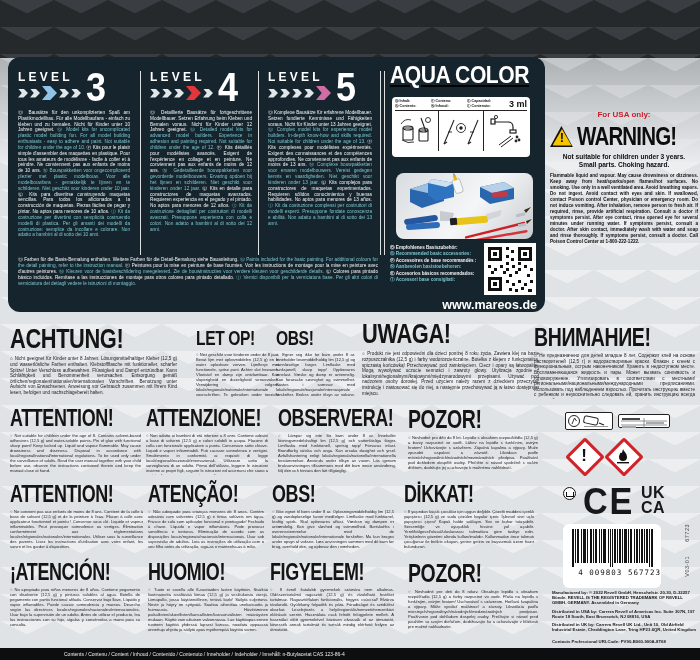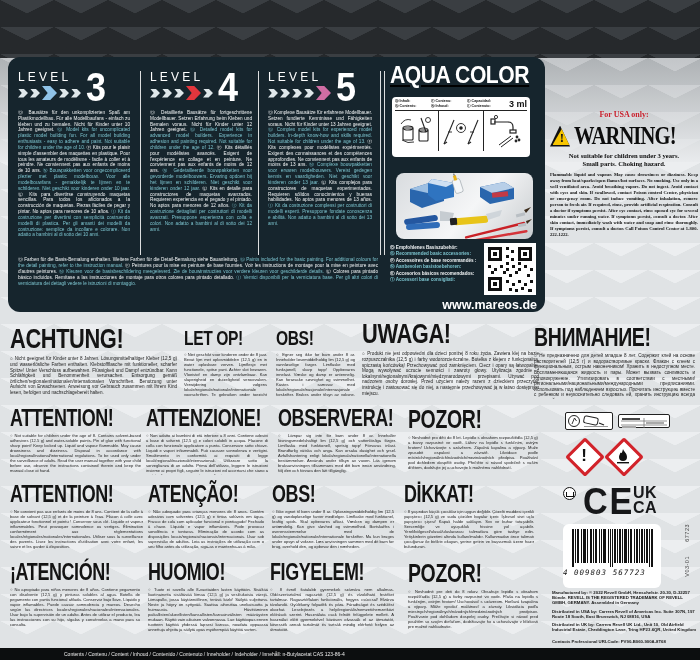--- a/index.html
+++ b/index.html
@@ -16,21 +16,21 @@
     background-image:linear-gradient(to bottom right,transparent 49.4%,#e0e3e5 50%),linear-gradient(to bottom left,transparent 49.4%,#e0e3e5 50%);
     background-size:54px 27px;}
   .fade{position:absolute;left:0;top:58px;width:700px;height:104px;background:linear-gradient(to bottom,rgba(236,238,240,0) 0%,rgba(236,238,240,.95) 100%);}
 
   
   .panel{position:absolute;left:8px;top:57px;width:537px;height:255px;background:#16252d;border-radius:12px;}
   .vline{position:absolute;top:14px;height:184px;width:1px;background:rgba(255,255,255,.85);}
   .vline.dbl{width:3px;background:none;border-left:1px solid rgba(255,255,255,.85);border-right:1px solid rgba(255,255,255,.85);}
   .lvcol{position:absolute;top:14px;}
   .lvlogo{display:flex;align-items:flex-start;}
-  .lvword{color:#fff;font-weight:normal;font-size:12px;letter-spacing:3.2px;line-height:1;}
+  .lvword{color:#fff;font-weight:bold;font-size:12px;letter-spacing:3.2px;line-height:1;}
   .lvarrows{display:flex;align-items:center;gap:2px;margin-top:3px;height:14px;}
   .ar{width:10px;height:9px;background:#dfe7ea;clip-path:polygon(0 0,55% 0,100% 50%,55% 100%,0 100%,38% 50%);}
   .ar.on{width:15px;height:14px;}
   .lv3 .ar.on{background:#8fc3e8;}
   .lv4 .ar.on{background:#e2363d;}
   .lv5 .ar.on{background:#cf6da4;}
   .lvnum{color:#fff;font-weight:bold;font-size:40px;line-height:.8;margin-left:5px;transform:scaleX(.9);transform-origin:0 0;}
   .lvtext{margin-top:7px;font-size:4.7px;line-height:1.24;text-align:justify;}
   .sw{color:#f2f5f6;} .st{color:#7cc4cf;}
 
@@ -45,21 +45,21 @@
   .contbox .vol{flex:0 0 24px;font-size:9px;font-weight:bold;color:#111;text-align:right;line-height:10px;}
   .contbox .icons{display:flex;height:40px;}
   .contbox .icell{flex:1;display:flex;align-items:center;justify-content:center;}
   .contbox .icell + .icell{border-left:1px solid #222;}
   .toolpanel{position:absolute;left:388px;top:116px;width:137px;height:66px;border-radius:8px;overflow:hidden;background:linear-gradient(130deg,#d9dcdf 0%,#f5f6f7 55%,#c7cbce 100%);}
   .acc{position:absolute;left:382px;top:188px;width:94px;font-size:4.6px;line-height:1.4;font-weight:bold;}
   .qr{position:absolute;left:476px;top:186px;width:52px;height:52px;background:#fff;border-radius:2px;}
   .www{position:absolute;left:382px;top:241px;width:147px;text-align:right;color:#fff;font-weight:bold;font-size:12.5px;}
 
   
-  .usa{position:absolute;left:550px;top:110px;width:148px;font-family:Liberation Serif, serif;}
+  .usa{position:absolute;left:550px;top:110px;width:148px;}
   .usa .lead{color:#c9202c;font-weight:bold;font-size:8px;text-align:center;}
   .warnrow{display:flex;align-items:center;justify-content:center;gap:4px;margin-top:3px;}
   .wtri{position:relative;width:24px;height:21px;clip-path:polygon(50% 0,100% 100%,0 100%);background:#111;}
   .wtri .in{position:absolute;left:2.5px;top:3px;width:19px;height:16.5px;clip-path:polygon(50% 0,100% 100%,0 100%);background:#f7c500;}
   .wtri .ex{position:absolute;left:0;top:5px;width:24px;text-align:center;font-weight:900;font-size:13px;color:#111;line-height:1;}
   .warntitle{font-weight:bold;font-size:25px;color:#0d0d0d;transform:scaleX(.82);transform-origin:0 50%;letter-spacing:-1px;white-space:nowrap;}
   .usasub{font-size:6.6px;font-weight:bold;color:#0d0d0d;text-align:center;line-height:1.25;margin-top:2px;}
   .usabody{margin-top:4px;font-size:4.6px;line-height:1.3;color:#111;text-align:justify;font-weight:bold;}
 
   
@@ -72,23 +72,23 @@
 
   
   .lab{position:absolute;background:#fff;border:1px solid #222;border-radius:2px;box-sizing:border-box;}
   .ghs{position:absolute;width:36px;height:36px;}
   .ghs .dia{position:absolute;left:5px;top:5px;width:22px;height:22px;background:#fff;border:3px solid #d2232a;transform:rotate(45deg);border-radius:2px;}
   .ghs .sym{position:absolute;left:0;top:0;width:36px;height:36px;display:flex;align-items:center;justify-content:center;}
   .ghs .bang{font-weight:900;font-size:17px;color:#111;}
   .readicon{position:absolute;width:13px;height:13px;border:1.3px solid #111;border-radius:50%;box-sizing:border-box;background:#fff;}
   .readicon:after{content:"";position:absolute;left:2.2px;top:3.5px;width:6px;height:4px;border:1px solid #111;border-top:none;}
   .cemark{position:absolute;font-weight:bold;font-size:36px;color:#17181a;letter-spacing:2px;line-height:1;transform:scaleX(.95);transform-origin:0 0;}
-  .ukca{position:absolute;font-weight:900;font-size:16px;color:#17181a;line-height:.95;letter-spacing:.5px;}
+  .ukca{position:absolute;font-weight:900;font-size:16px;color:#17181a;line-height:.95;letter-spacing:.5px;margin-left:8px;}
   .bcbox{position:absolute;left:563px;top:524px;width:98px;height:64px;background:#fff;border-radius:6px;}
-  .bcnum{position:absolute;left:0;top:44px;width:98px;text-align:left;font-family:"DejaVu Sans Mono",monospace;font-size:7.5px;color:#111;letter-spacing:1px;font-style:italic;}
+  .bcnum{position:absolute;left:0;top:44px;width:98px;text-align:right;font-family:"DejaVu Sans Mono",monospace;font-size:7.5px;color:#111;letter-spacing:1px;}
   .vcode{position:absolute;writing-mode:vertical-rl;transform:rotate(180deg);font-size:5.5px;color:#444;letter-spacing:.5px;}
   .mfg{position:absolute;left:552px;width:145px;font-size:4.3px;font-weight:bold;color:#1a1a1a;line-height:1.22;text-align:left;}
   .contacts{position:absolute;left:552px;top:639px;width:145px;font-size:4.3px;font-weight:bold;color:#1a1a1a;}
 
   .bottombar{position:absolute;left:0;top:648px;width:700px;height:12px;background:#0c0e0f;color:#ececec;font-size:5px;line-height:12px;padding-left:64px;box-sizing:border-box;}
 </style>
 </head>
 <body>
 
 <div id="stage">
@@ -344,21 +344,21 @@
       <div>Not suitable for children under 3 years.</div>
         <div>Small parts. Choking hazard.</div>
     </div>
     <div class="usabody">Flammable liquid and vapour. May cause drowsiness or dizziness. Keep away from heat/sparks/open flames/hot surfaces. No smoking. Use only in a well ventilated area. Avoid breathing vapors. Do not ingest. Avoid contact with eyes and skin. If swallowed, contact Poison control Center, physician or emergency room. Do not induce vomiting. After inhalation, remove person to fresh air. If required, rinse, provide artificial respiration. Consult a doctor if symptoms persist. After eye contact, rinse opened eye for several minutes under running water. If symptoms persist, consult a doctor. After skin contact, immediately wash with water and soap and rinse thoroughly. If symptoms persist, consult a doctor. Call Poison Control Center at 1-800-222-1222.</div>
   </div>
 
   <div class="wblock r1" style="left:10px;top:324px;width:167px">
     <div class="wtitle t28">ACHTUNG!</div>
     <div class="wbody">○ Nicht geeignet für Kinder unter 8 Jahren. Lösungsmittelhaltiger Kleber (12,5 g) und wasserlösliche Farben enthalten. Klebstoffflasche mit funktioneller, scharfer Spitze! Unter Verschluss aufbewahren. Flüssigkeit und Dampf entzündbar. Kann Schläfrigkeit und Benommenheit verursachen. Entsorgung gemäß örtlichen/regionalen/nationalen/internationalen Vorschriften. Benutzung unter Aufsicht von Erwachsenen. Anweisung vor Gebrauch zusammen mit Ihrem Kind lesen, befolgen und nachschlagebereit halten.</div>
   </div>
-  <div class="wblock r1" style="left:184px;top:328px;width:83px">
+  <div class="wblock r1" style="left:196px;top:328px;width:83px">
     <div class="wtitle t20">LET OP!</div>
     <div class="wbody small">○ Niet geschikt voor kinderen onder de 8 jaar. Bevat lijm met oplosmiddelen (12,5 g) en in water oplosbare verven. Lijmflesje met functionele, spitse punt. Achter slot bewaren. Vloeistof en damp zijn ontvlambaar. Kan slaperigheid en duizeligheid veroorzaken. Verwijdering volgens lokale/regionale/nationale/internationale voorschriften. Te gebruiken onder toezicht van volwassenen. Instructies voor gebruik samen met uw kind lezen, opvolgen en gereed houden om na te lezen.</div>
   </div>
   <div class="wblock r1" style="left:276px;top:328px;width:79px">
     <div class="wtitle t20">OBS!</div>
     <div class="wbody small">○ Egner seg ikke for barn under 8 år. Inneholder løsemiddelholdig lim (12,5 g) og vannløselige farger. Limflaske med funksjonell, skarp topp! Oppbevares innelåst. Væske og damp er antennelig. Kan forårsake søvnighet og svimmelhet. Kastes i samsvar med lokale/regionale/nasjonale/internasjonale forskrifter. Brukes under tilsyn av voksne. Les anvisningen sammen med barnet før bruk, følg den og hold den klar til å slå opp i den.</div>
   </div>
   <div class="wblock r1" style="left:362px;top:319px;width:177px">
     <div class="wtitle t28">UWAGA!</div>
     <div class="wbody">○ Produkt nie jest odpowiedni dla dzieci poniżej 8 roku życia. Zawiera klej na bazie rozpuszczalnika (12,5 g) i farby wodorozcieńczalne. Butelka z klejem z funkcjonalną, spiczastą końcówką! Przechowywać pod zamknięciem. Ciecz i opary są łatwopalne. Mogą wywoływać uczucie senności i zawroty głowy. Utylizacja zgodnie z lokalnymi/regionalnymi/krajowymi/międzynarodowymi przepisami. Używać pod nadzorem osoby dorosłej. Przed użyciem należy razem z dzieckiem przeczytać instrukcję i zastosować się do niej, a następnie przechowywać ją w łatwo dostępnym miejscu.</div>

